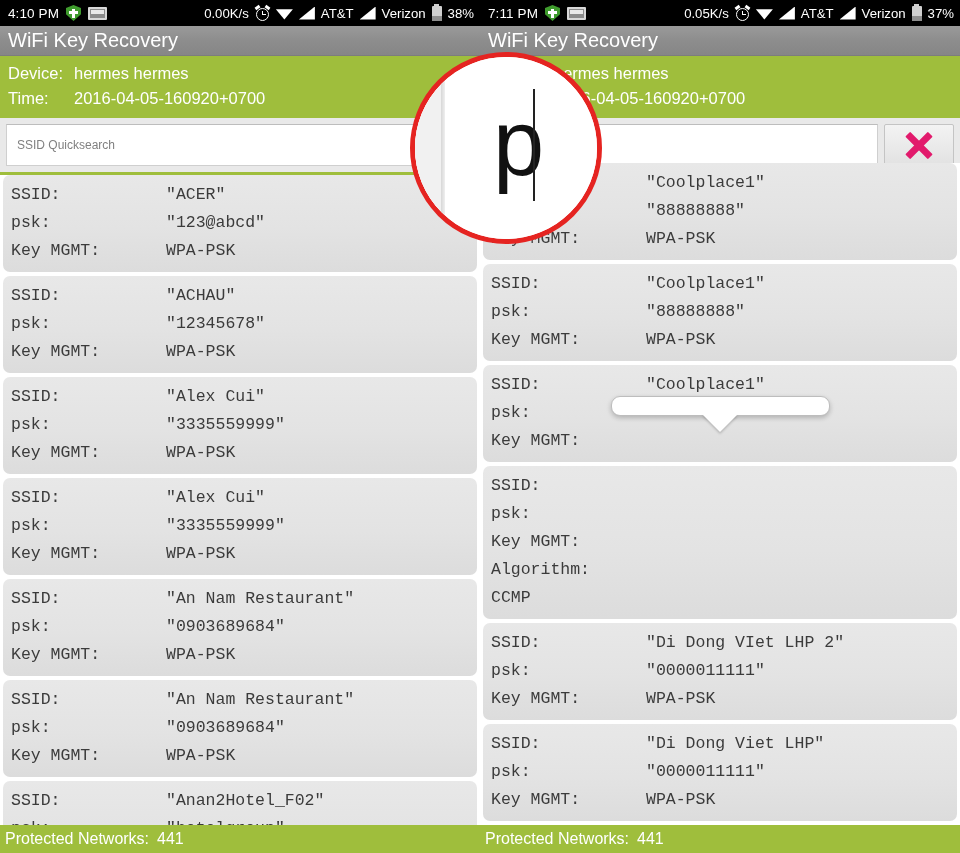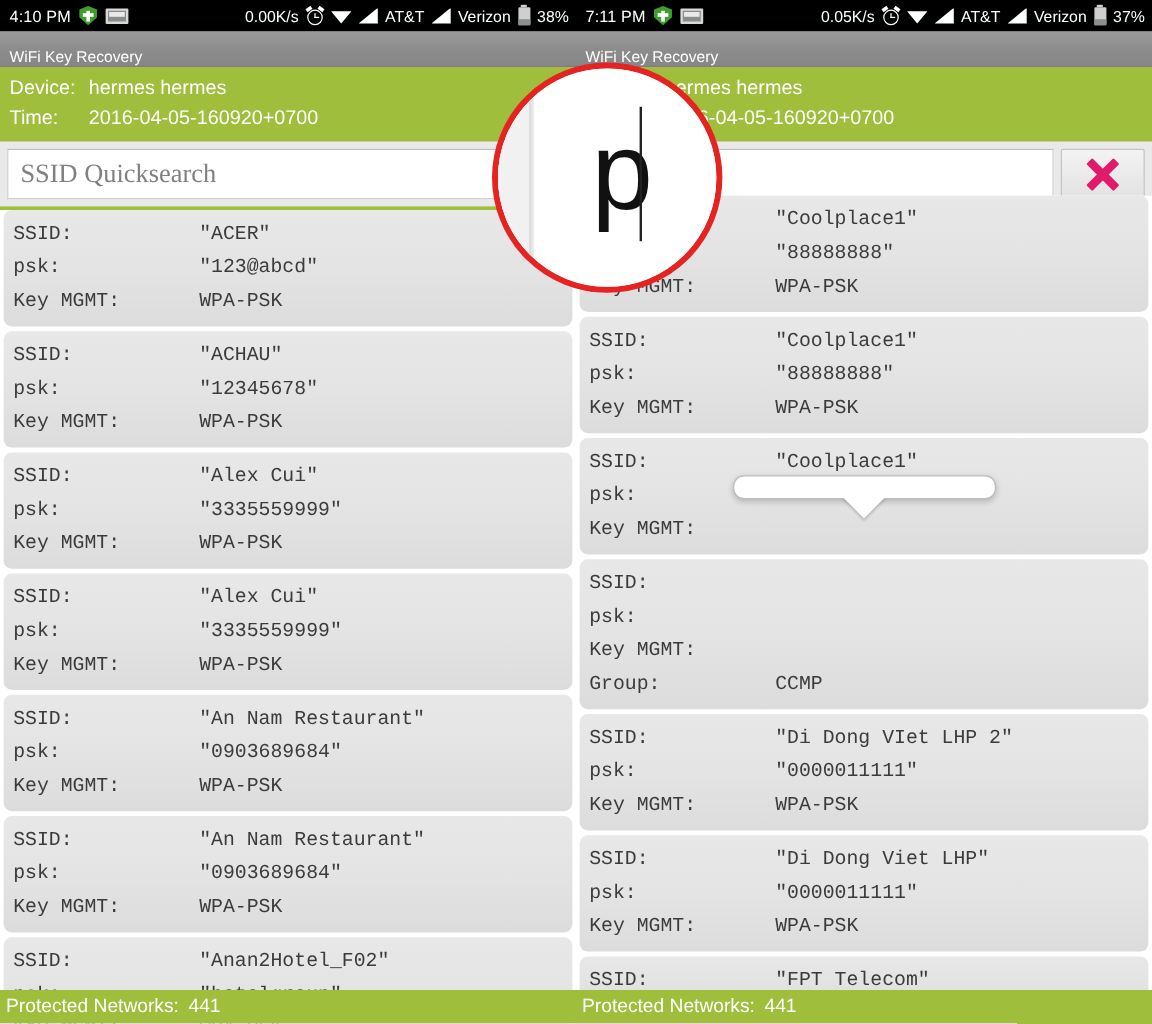--- a/index.html
+++ b/index.html
@@ -12,21 +12,21 @@
   .screen {
     position: relative;
     width: 960px; height: 853px;
     display: flex;
     overflow: hidden;
   }
   .panel {
     position: relative;
     width: 480px; height: 853px;
     overflow: hidden;
-    background: #f9a8d4;
+    background: #737373;
   }
 
   
   .statusbar {
     height: 26px;
     background: #000000;
     display: flex;
     align-items: center;
     padding: 0 6px 0 8px;
     color: #ffffff;
@@ -89,24 +89,24 @@
     content:""; position:absolute; top:-2px; left:2.5px; width:5px; height:2px; background:#cfcfcf;
   }
   .batt-icon::after{
     content:""; position:absolute; left:0; right:0; bottom:0; height:5px; background:#8e8e8e;
   }
 
   
   .titlebar {
     height: 30px;
     background: linear-gradient(to bottom, #9a9a9a 0%, #8d8d8d 50%, #868686 100%);
-    display: flex; align-items: flex-end;
+    display: flex; align-items: center;
     padding-left: 8px;
     color: #ffffff;
-    font-size: 13px;
+    font-size: 20px;
     border-bottom: 1px solid #7d7d7d;
   }
 
   
   .greenhead {
     background: #9fbe3c;
     padding: 5px 0 7px 0;
     color: #ffffff;
     font-size: 16.5px;
     line-height: 25px;
@@ -126,25 +126,24 @@
     height: 57px;
   }
   .searchbox {
     flex: 1;
     background: #ffffff;
     border: 1px solid #cfcfcf;
     border-top-color: #bdbdbd;
     display: flex;
     align-items: center;
     padding: 0 10px;
-    font-size: 22px;
+    font-size: 12px;
     color: #808080;
     position: relative;
     overflow: hidden;
-    font-family: Liberation Serif, serif;
   }
   .searchbox .typed {
     color: #1a1a1a;
     font-size: 19px;
     font-family: "Liberation Sans", sans-serif;
   }
   .clearbtn {
     width: 70px; flex: none;
     background: linear-gradient(to bottom,#f3f3f3 0%, #e2e2e2 100%);
     border: 1px solid #c4c4c4;
@@ -445,21 +444,22 @@
       </div>
       <div class="card">
         <div class="crow"><span class="ckey">SSID:</span><span class="cval">"Coolplace1"</span></div>
         <div class="crow"><span class="ckey">psk:</span><span class="cval"></span></div>
         <div class="crow"><span class="ckey">Key MGMT:</span><span class="cval"></span></div>
       </div>
       <div class="card">
         <div class="crow"><span class="ckey">SSID:</span><span class="cval"></span></div>
         <div class="crow"><span class="ckey">psk:</span><span class="cval"></span></div>
         <div class="crow"><span class="ckey">Key MGMT:</span><span class="cval"></span></div>
-        <div class="crow"><span class="ckey">Group:</span><span class="cval">CCMP</span></div>
+        <div class="crow"><span class="ckey">Algorithm:</span><span class="cval"></span></div>
+        <div class="crow"><span class="cval">CCMP</span></div>
       </div>
       <div class="card">
         <div class="crow"><span class="ckey">SSID:</span><span class="cval">"Di Dong VIet LHP 2"</span></div>
         <div class="crow"><span class="ckey">psk:</span><span class="cval">"0000011111"</span></div>
         <div class="crow"><span class="ckey">Key MGMT:</span><span class="cval">WPA-PSK</span></div>
       </div>
       <div class="card">
         <div class="crow"><span class="ckey">SSID:</span><span class="cval">"Di Dong Viet LHP"</span></div>
         <div class="crow"><span class="ckey">psk:</span><span class="cval">"0000011111"</span></div>
         <div class="crow"><span class="ckey">Key MGMT:</span><span class="cval">WPA-PSK</span></div>

